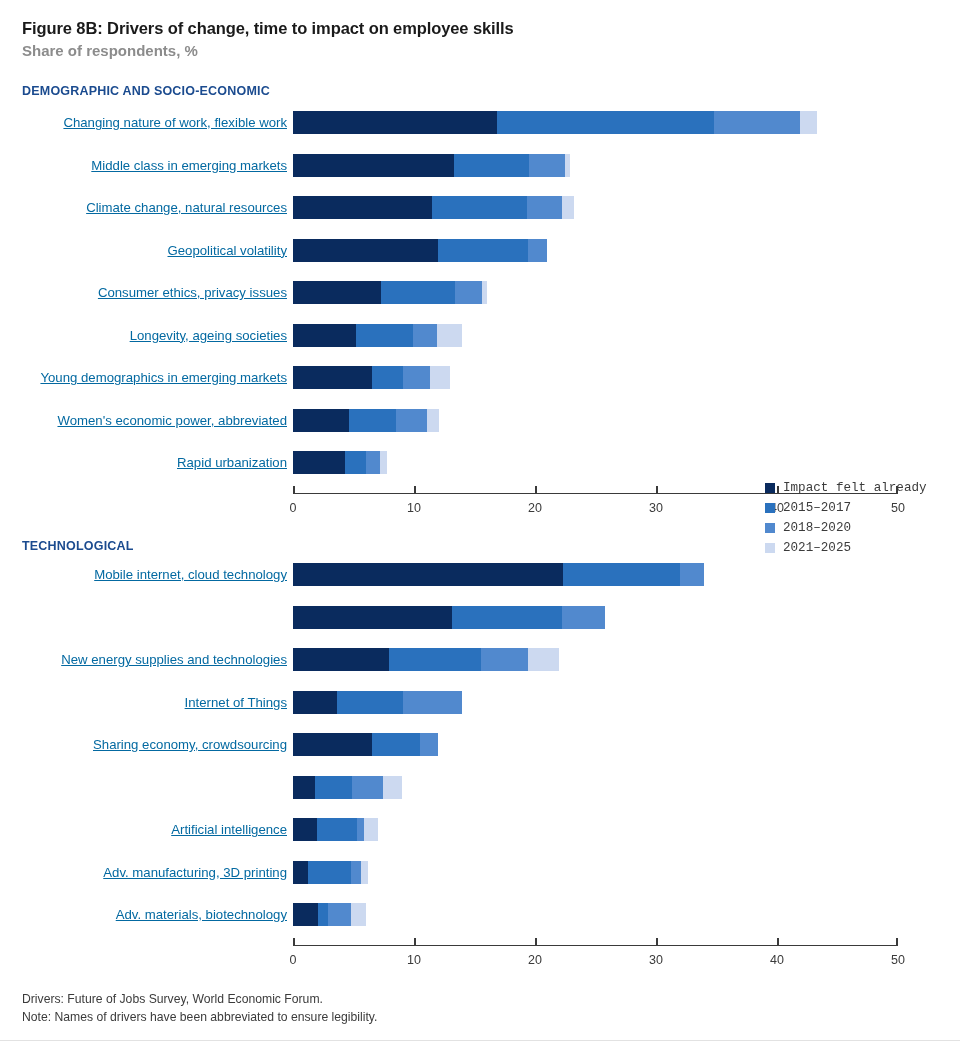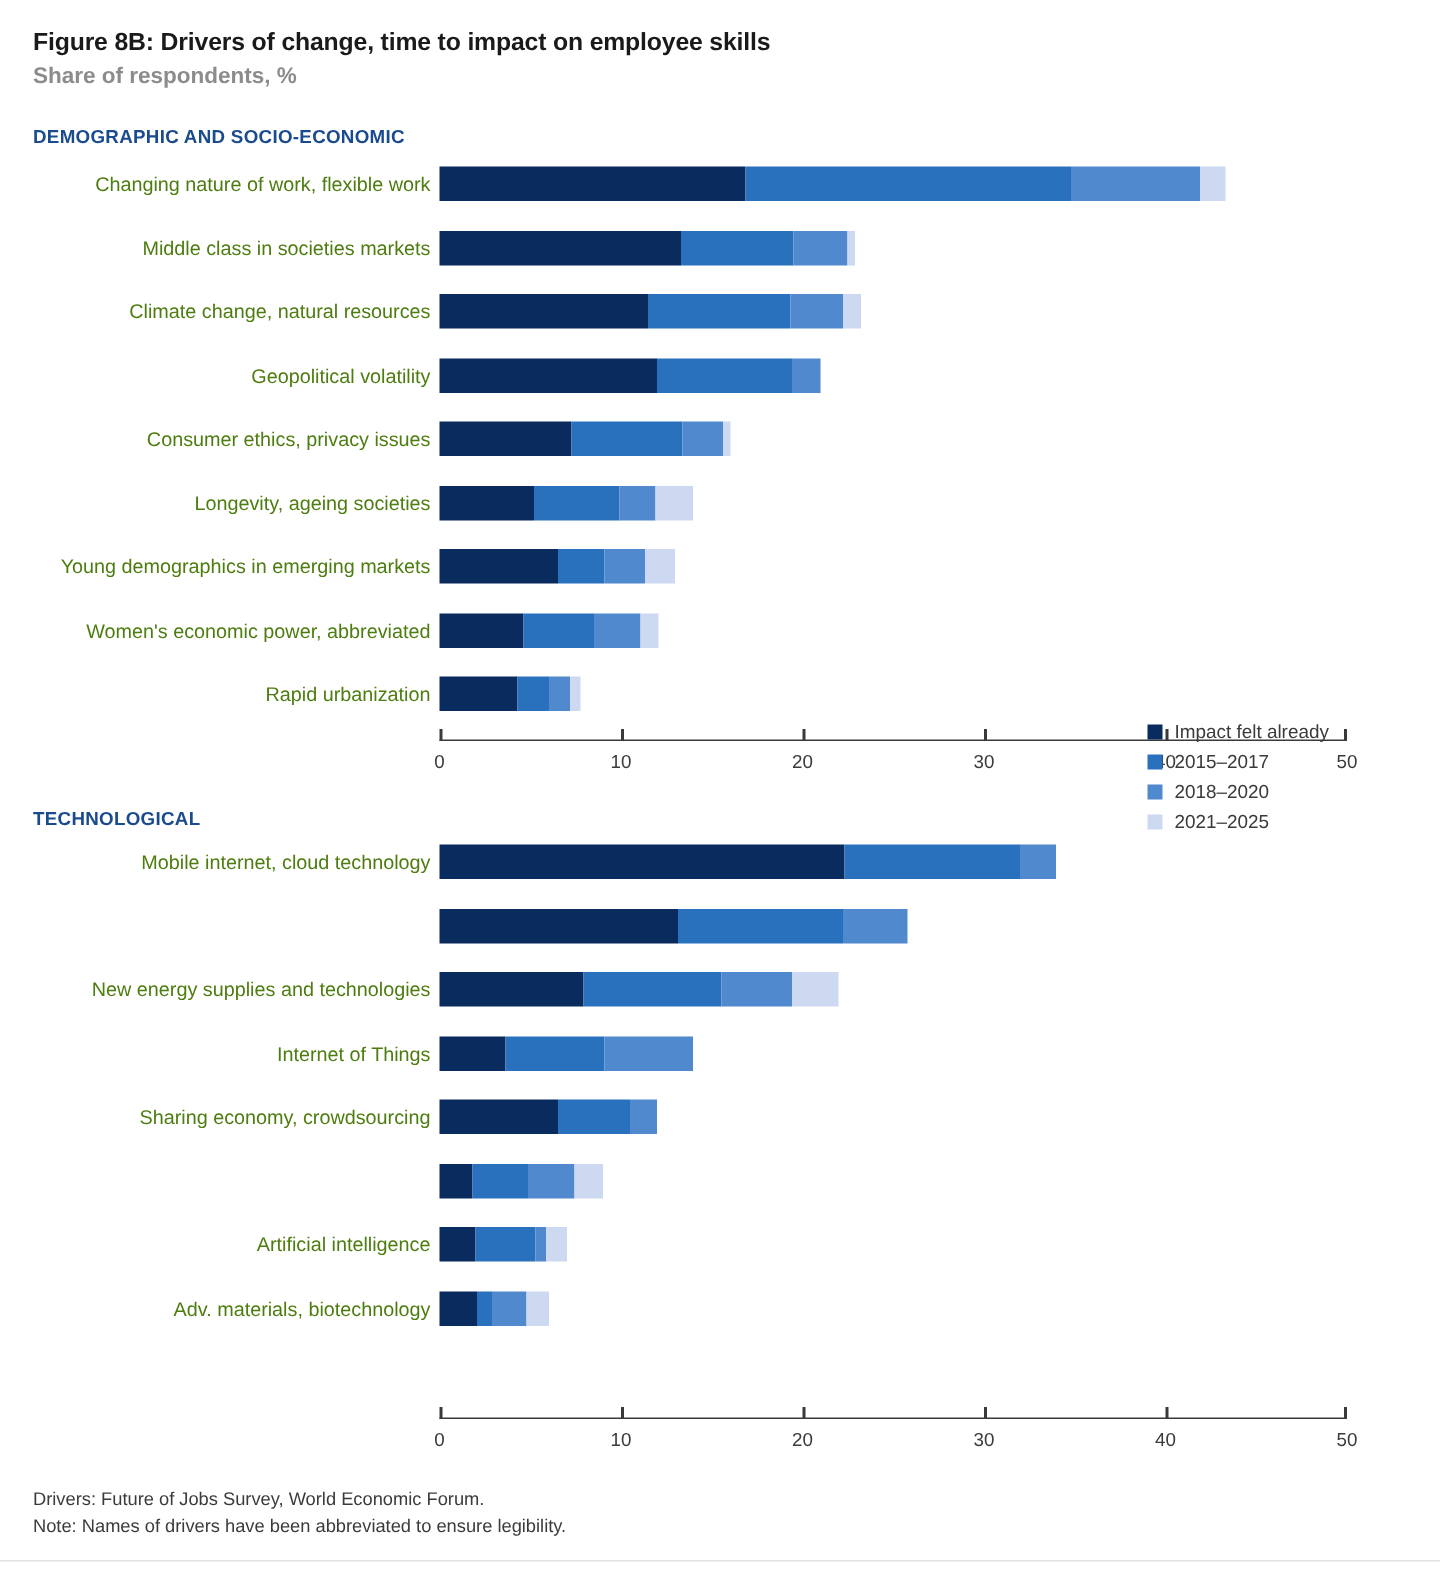--- a/index.html
+++ b/index.html
@@ -63,23 +63,24 @@
     height: 29px;
     margin-bottom: 13.5px;
   }
   .row-label {
     position: absolute;
     right: 673px;          
     top: 0;
     height: 29px;
     line-height: 29px;
     font-size: 13.2px;
-    color: #4d7c0f;
+    color: #0369a1;
     white-space: nowrap;
     text-align: right;
+    text-decoration: underline;
   }
   .bar {
     position: absolute;
     left: 293px;
     top: 3px;
     height: 23px;
     display: flex;
     flex-direction: row;
   }
   .seg { height: 23px; }
@@ -111,20 +112,21 @@
     font-size: 12.5px;
     color: #3b3b3b;
     transform: translateX(-50%);
     white-space: nowrap;
   }
 
   
   .legend {
     position: absolute;
     width: 170px;
+    font-family: Liberation Mono, monospace;
   }
   #legend1 { left: 765px; top: 370px; }
   .legend-item {
     display: flex;
     align-items: center;
     height: 20px;
   }
   .legend-swatch {
     width: 10px;
     height: 10px;
@@ -174,21 +176,21 @@
         <div class="row">
           <div class="row-label">Changing nature of work, flexible work</div>
           <div class="bar">
             <div class="seg" style="width: 204.49px; background: rgb(10, 43, 94);"></div>
             <div class="seg" style="width: 216.59px; background: rgb(42, 113, 189);"></div>
             <div class="seg" style="width: 85.91px; background: rgb(81, 137, 206);"></div>
             <div class="seg" style="width: 16.94px; background: rgb(204, 217, 240);"></div>
           </div>
         </div>
         <div class="row">
-          <div class="row-label">Middle class in societies markets</div>
+          <div class="row-label">Middle class in emerging markets</div>
           <div class="bar">
             <div class="seg" style="width: 160.93px; background: rgb(10, 43, 94);"></div>
             <div class="seg" style="width: 75.02px; background: rgb(42, 113, 189);"></div>
             <div class="seg" style="width: 36.3px; background: rgb(81, 137, 206);"></div>
             <div class="seg" style="width: 4.84px; background: rgb(204, 217, 240);"></div>
           </div>
         </div>
         <div class="row">
           <div class="row-label">Climate change, natural resources</div>
           <div class="bar">
@@ -340,20 +342,29 @@
         <div class="row">
           <div class="row-label">Artificial intelligence</div>
           <div class="bar">
             <div class="seg" style="width: 24.2px; background: rgb(10, 43, 94);"></div>
             <div class="seg" style="width: 39.93px; background: rgb(42, 113, 189);"></div>
             <div class="seg" style="width: 7.26px; background: rgb(81, 137, 206);"></div>
             <div class="seg" style="width: 13.31px; background: rgb(204, 217, 240);"></div>
           </div>
         </div>
         <div class="row">
+          <div class="row-label">Adv. manufacturing, 3D printing</div>
+          <div class="bar">
+            <div class="seg" style="width: 14.52px; background: rgb(10, 43, 94);"></div>
+            <div class="seg" style="width: 43.56px; background: rgb(42, 113, 189);"></div>
+            <div class="seg" style="width: 9.68px; background: rgb(81, 137, 206);"></div>
+            <div class="seg" style="width: 7.26px; background: rgb(204, 217, 240);"></div>
+          </div>
+        </div>
+        <div class="row">
           <div class="row-label">Adv. materials, biotechnology</div>
           <div class="bar">
             <div class="seg" style="width: 25.41px; background: rgb(10, 43, 94);"></div>
             <div class="seg" style="width: 9.68px; background: rgb(42, 113, 189);"></div>
             <div class="seg" style="width: 22.99px; background: rgb(81, 137, 206);"></div>
             <div class="seg" style="width: 14.52px; background: rgb(204, 217, 240);"></div>
           </div>
         </div>
       </div>
     <div class="axis" id="axis2" style="top: 384.5px;">

